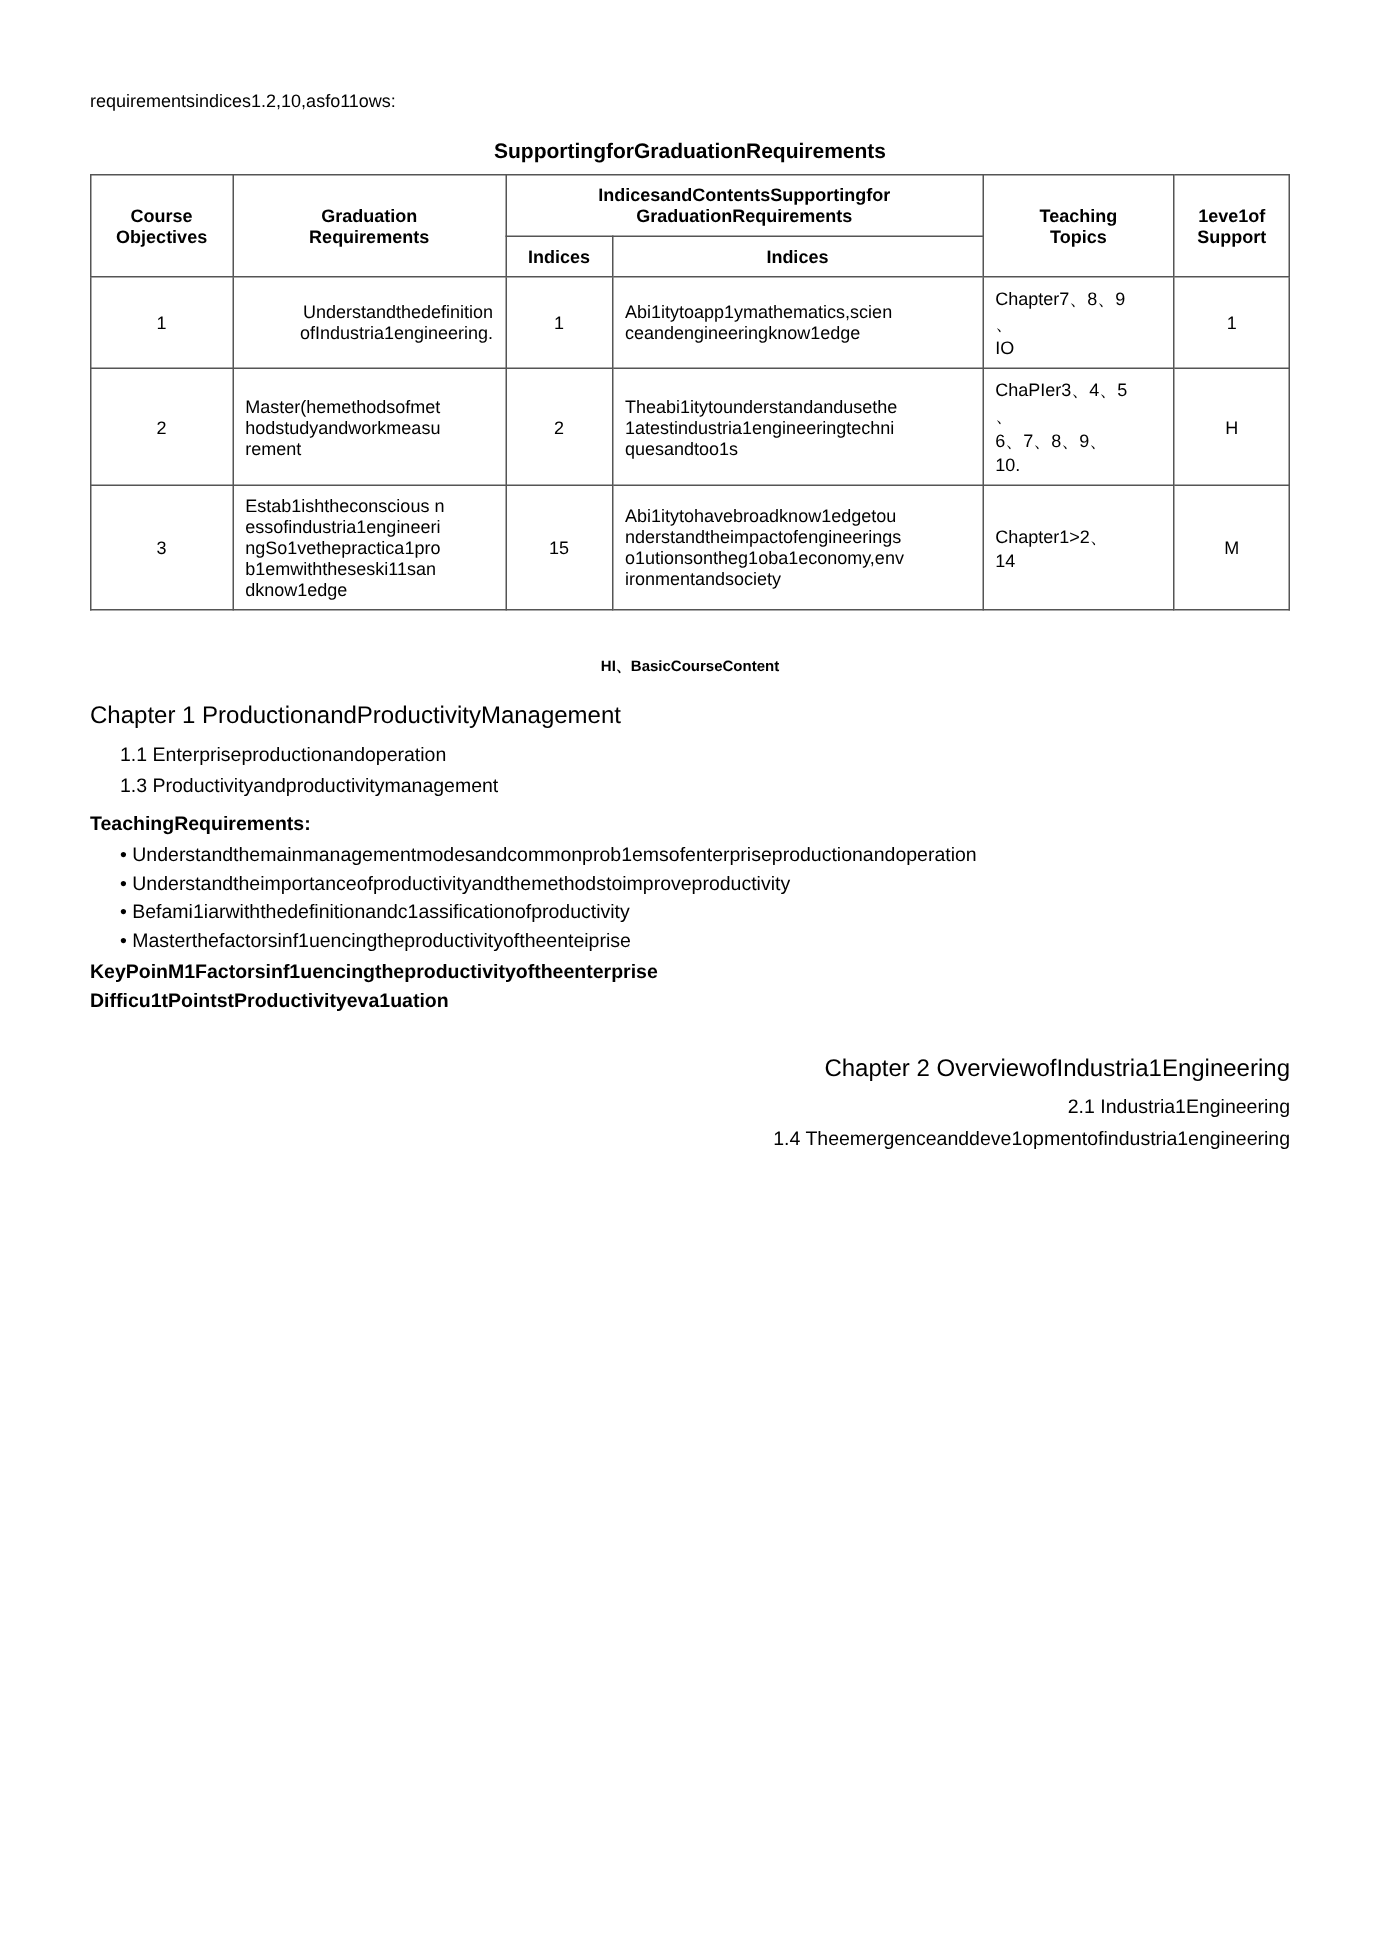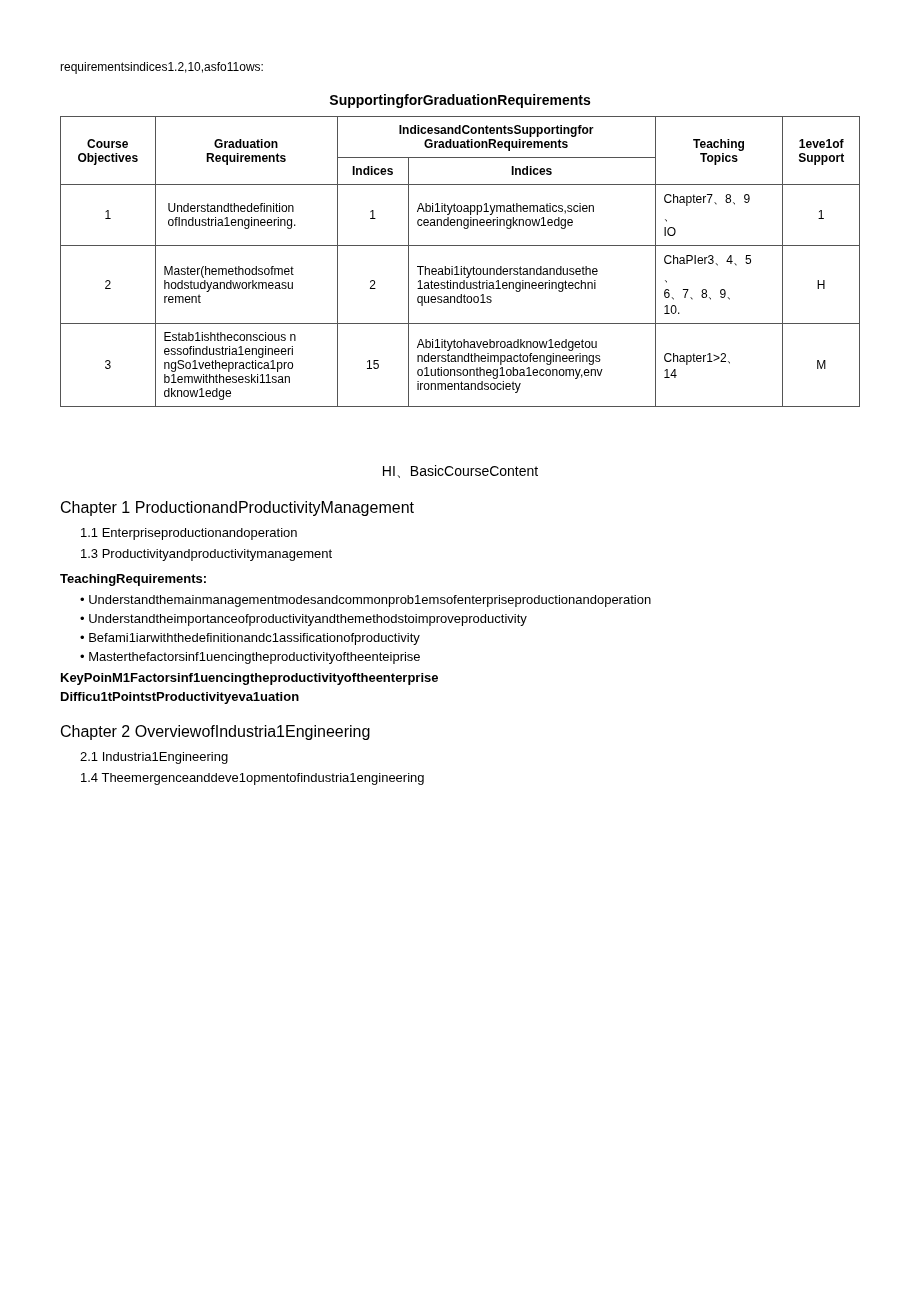--- a/index.html
+++ b/index.html
@@ -30,23 +30,23 @@
     }
     table.main-table th,
     table.main-table td {
       border: 1px solid #555;
       padding: 6px 8px;
       vertical-align: middle;
       text-align: center;
     }
     .section-title {
       text-align: center;
-      font-weight: normal;
-      font-size: 14px;
-      margin-top: 56px;
+      font-weight: bold;
+      font-size: 10px;
+      margin-top: 30px;
       margin-bottom: 18px;
     }
     .chapter-heading {
       font-size: 16px;
       margin-bottom: 8px;
     }
     .sub-heading {
       font-size: 13px;
       margin-left: 20px;
       margin-bottom: 6px;
@@ -73,21 +73,22 @@
       font-weight: bold;
       font-size: 13px;
       margin-bottom: 4px;
     }
     .difficult-point {
       font-weight: bold;
       font-size: 13px;
       margin-bottom: 4px;
     }
     .chapter2 {
-      margin-top: 19px;
+      margin-top: 30px;
+      text-align: right;
     }
   </style>
 </head>
 <body>
 
 <p class="intro-text">requirementsindices1.2,10,asfo11ows:</p>
 
 <p class="table-title">SupportingforGraduationRequirements</p>
 
 <table class="main-table">
@@ -100,21 +101,21 @@
       <th rowspan="3">1eve1of<br>Support</th>
     </tr>
     <tr>
       <th>Indices</th>
       <th>Indices</th>
     </tr>
   </thead>
   <tbody>
     <tr>
       <td>1</td>
-      <td style="text-align:left;padding-left:12px;">Understandthedefinition<br>ofIndustria1engineering.</td>
+      <td style="text-align:right;padding-left:12px;">Understandthedefinition<br>ofIndustria1engineering.</td>
       <td>1</td>
       <td style="text-align:left;">Abi1itytoapp1ymathematics,scien<br>ceandengineeringknow1edge</td>
       <td style="text-align:left;">Chapter7、8、9<br>、<br>IO</td>
       <td>1</td>
     </tr>
     <tr>
       <td>2</td>
       <td style="text-align:left;">Master(hemethodsofmet<br>hodstudyandworkmeasu<br>rement</td>
       <td>2</td>
       <td style="text-align:left;">Theabi1itytounderstandandusethe<br>1atestindustria1engineeringtechni<br>quesandtoo1s</td>

